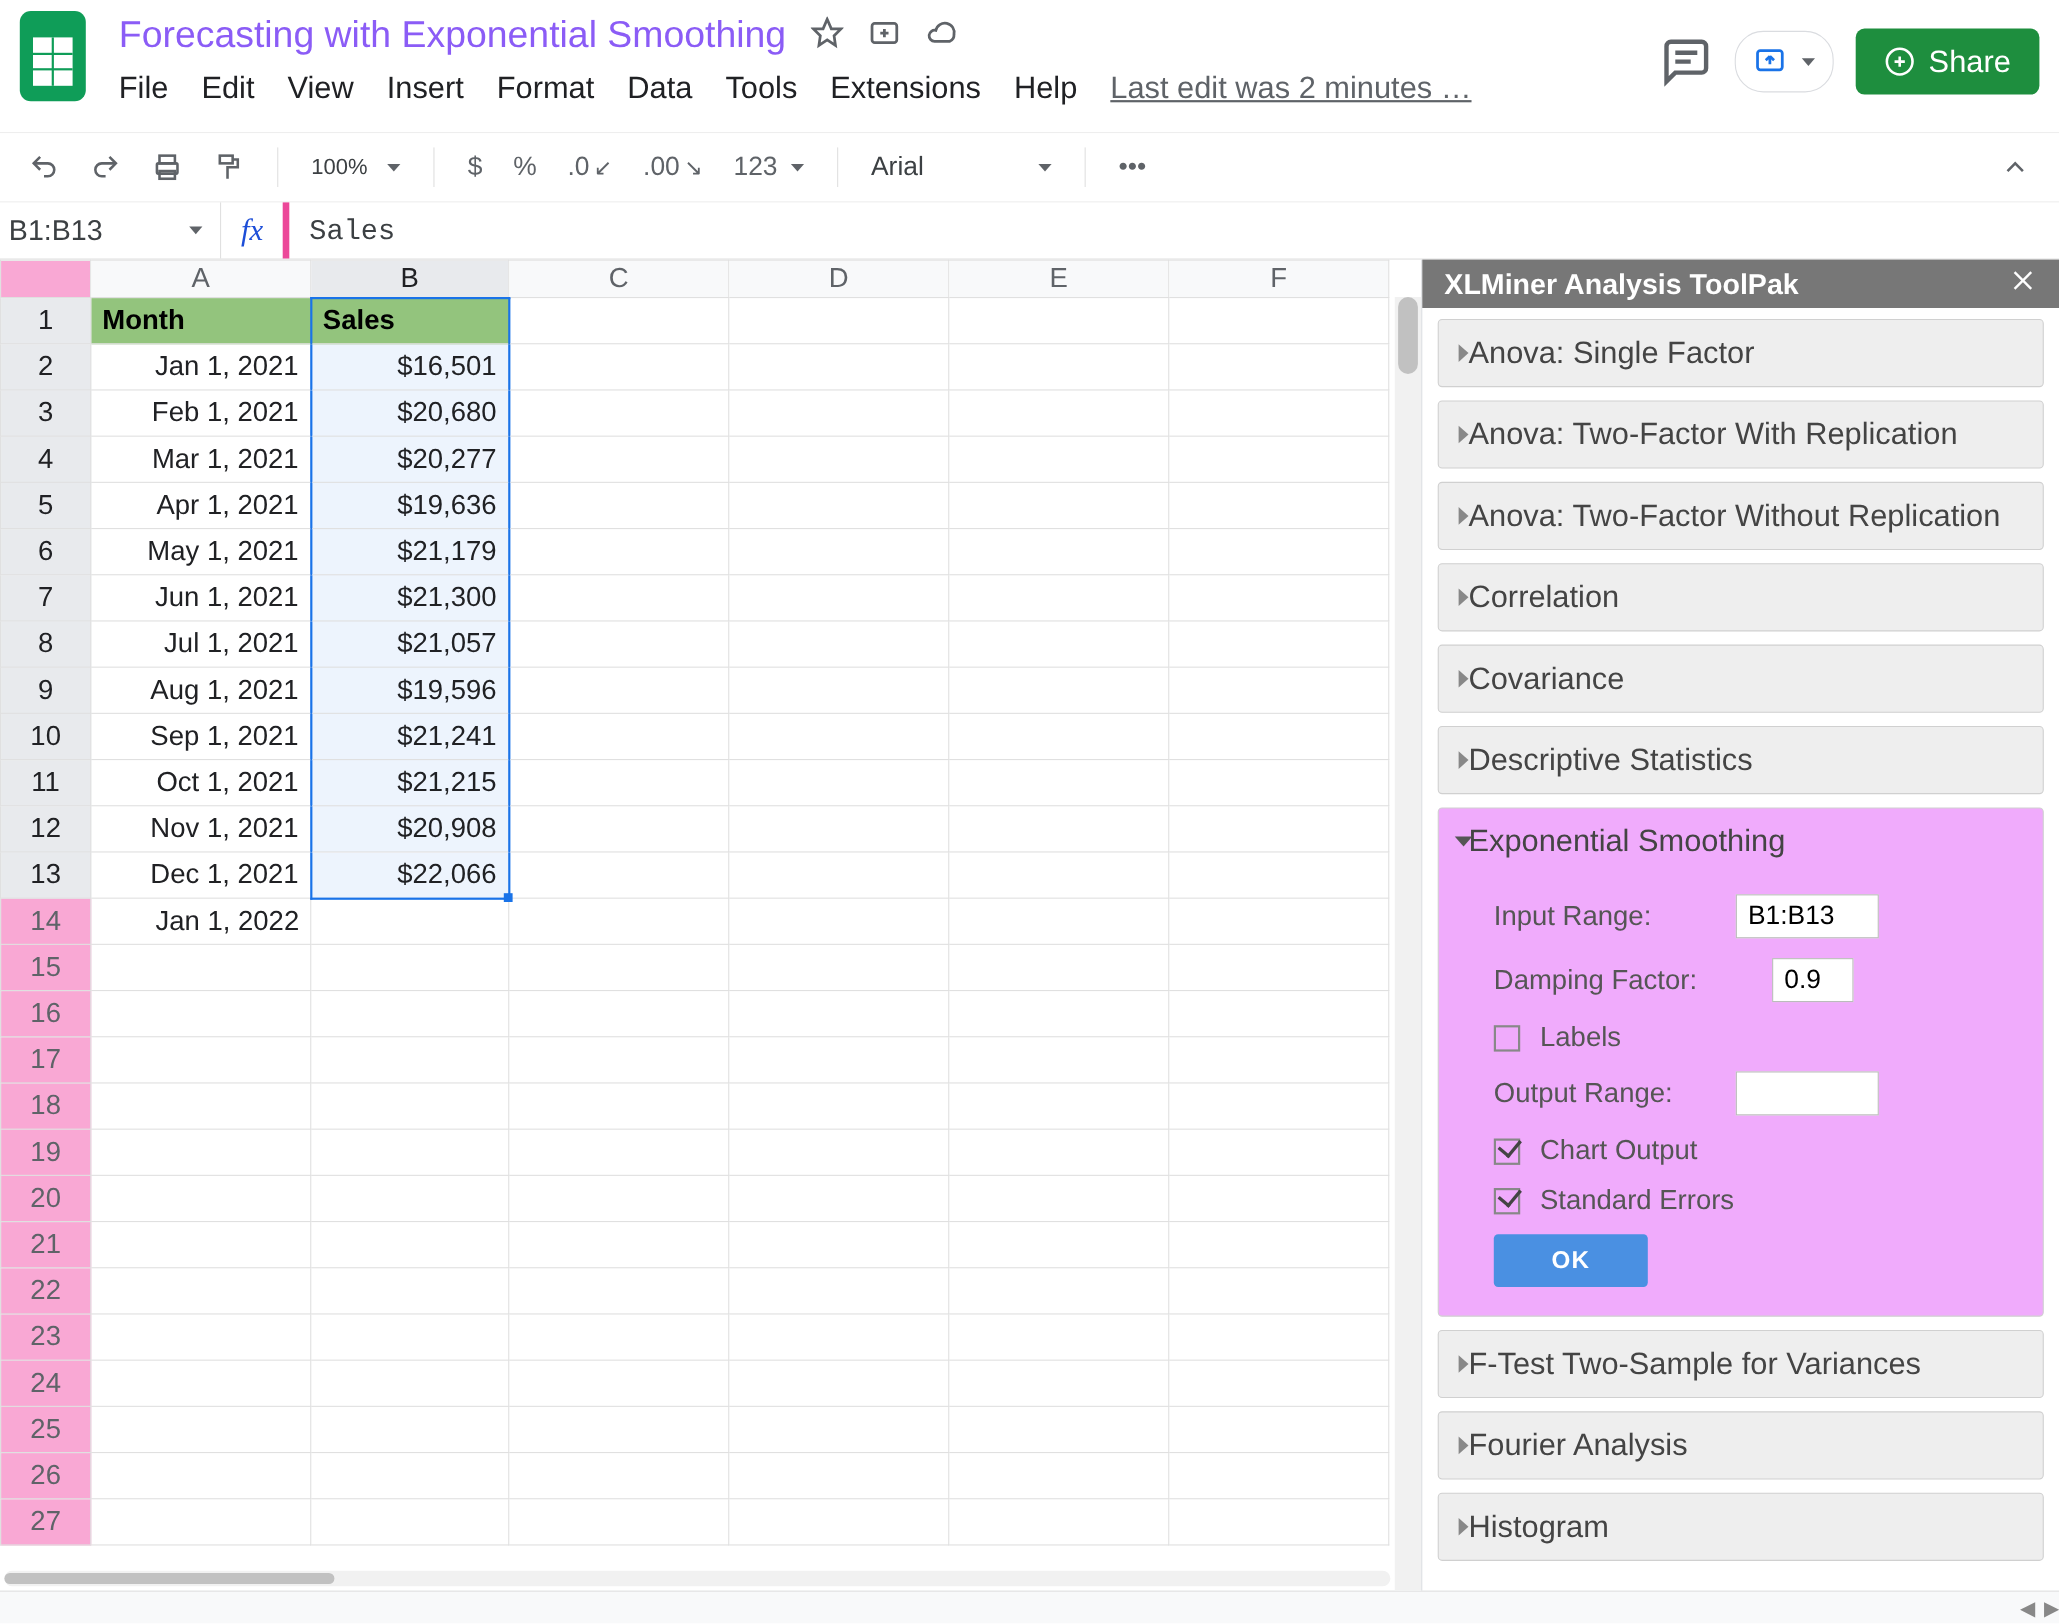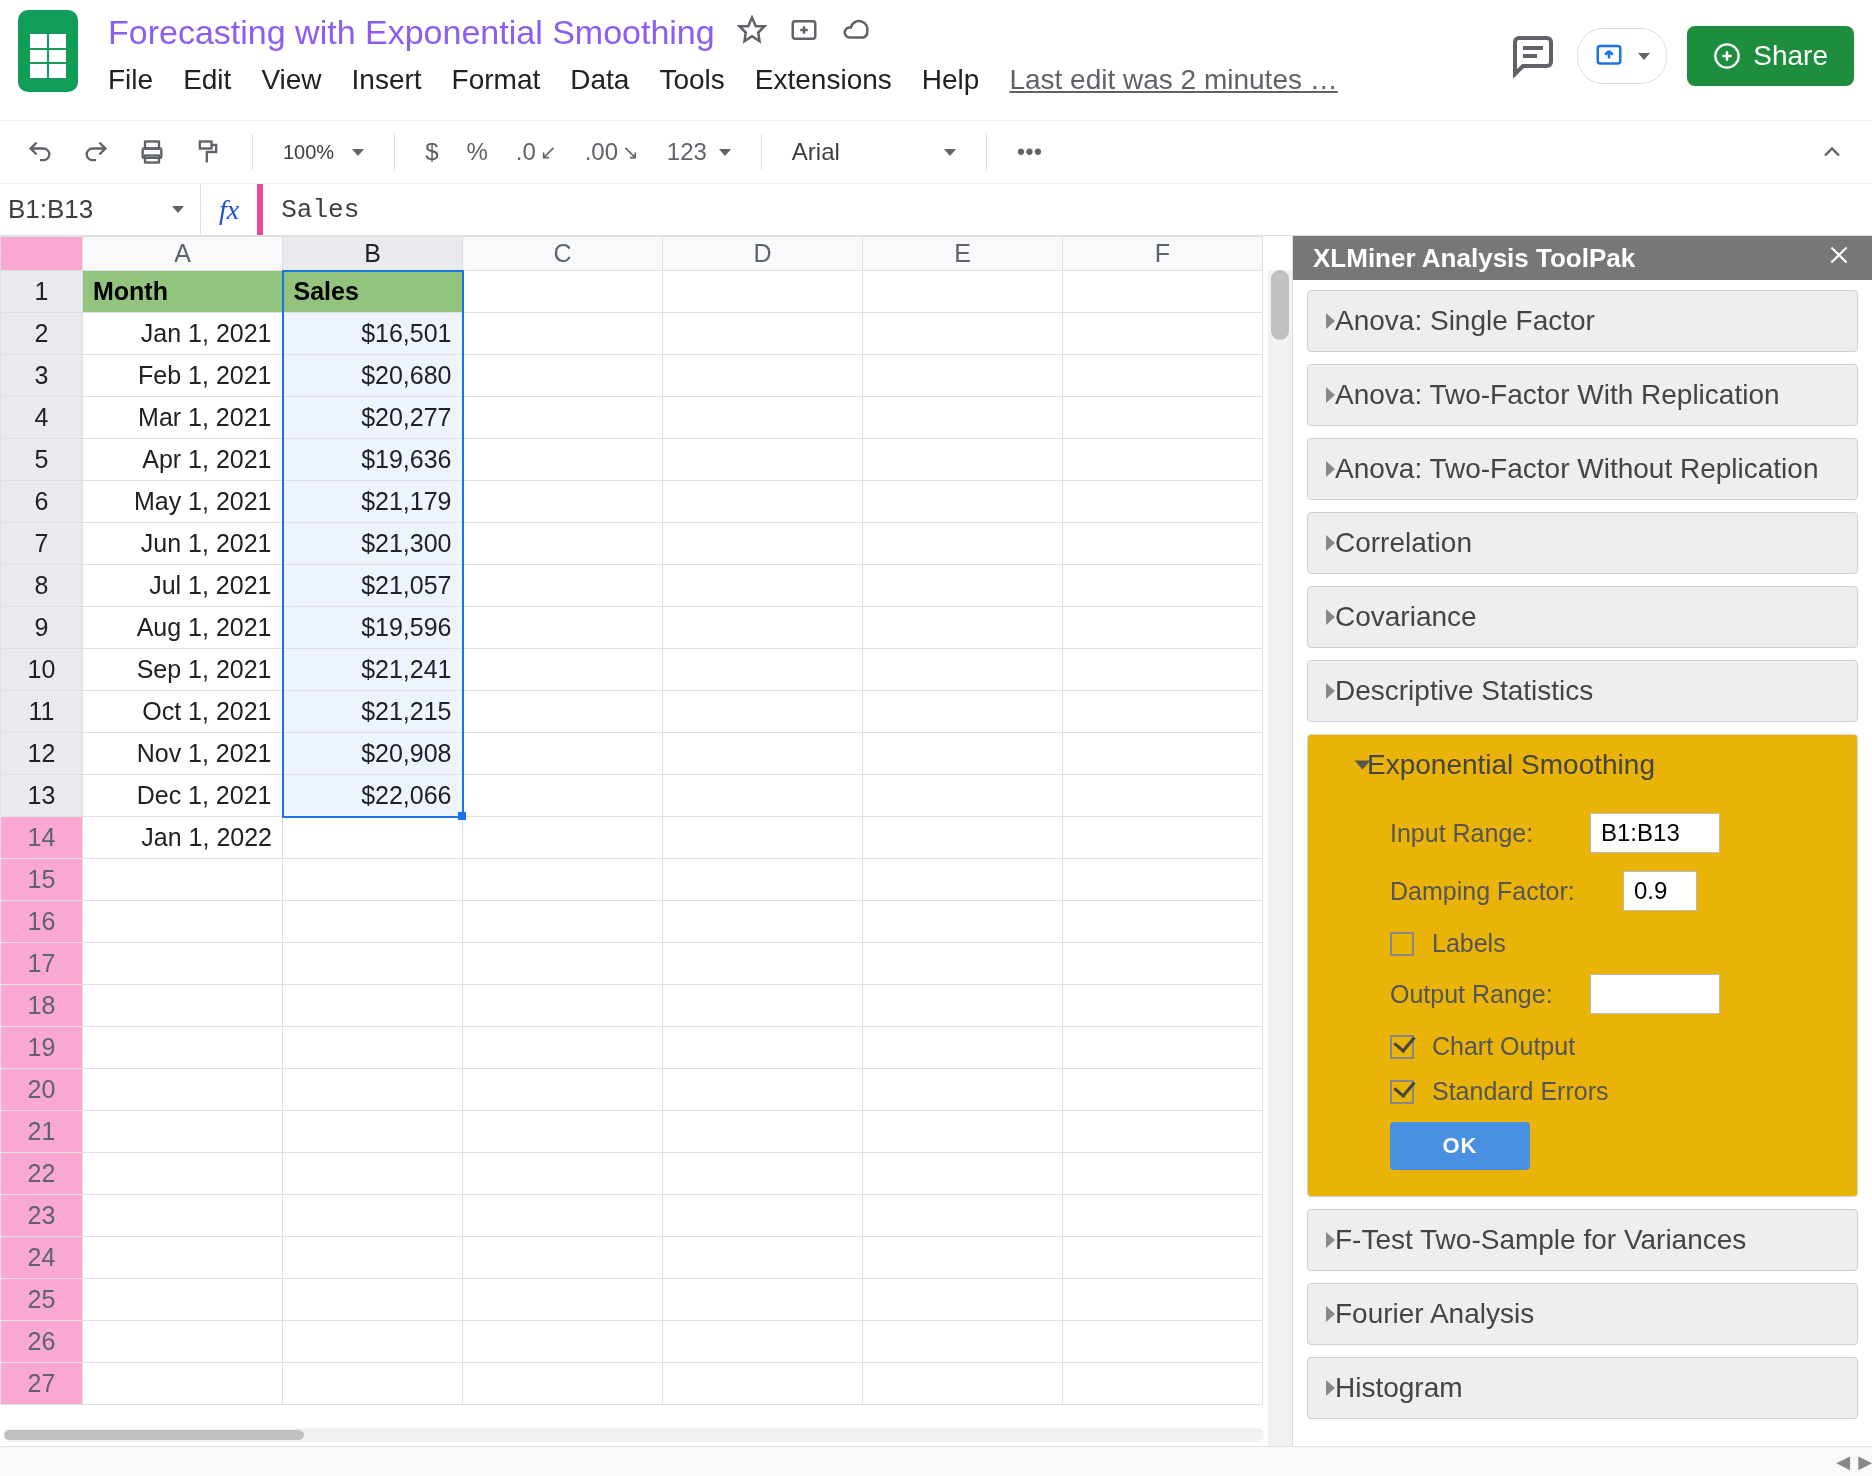--- a/index.html
+++ b/index.html
@@ -73,23 +73,23 @@
   .hscroll::after{content:"";position:absolute;left:0;width:300px;top:2px;bottom:2px;background:#c1c1c1;border-radius:8px;}
 
   
   .panel-header { background:#777; color:#fff; height:44px; display:flex; align-items:center; padding:0 20px; font-size:26px; font-weight:700;}
   .panel-header .close{margin-left:auto;}
   .panel-body { padding:10px 14px; overflow:auto; flex:1; }
   .accordion-item { background:#eeeeee; border:1px solid #d0d0d0; border-radius:4px; margin-bottom:12px; }
   .accordion-header { display:flex; align-items:center; padding:14px 18px; font-size:28px; color:#444; }
   .acc-arrow { width:0;height:0;border-top:8px solid transparent;border-bottom:8px solid transparent;border-left:9px solid #888; flex:none;}
   .acc-arrow.open{transform:rotate(90deg); border-left-color:#555;}
-  .accordion-open { background:#eab308;padding-left:32px; }
+  .accordion-open { background:#f0abfc; }
   .accordion-content { padding: 18px 30px 26px 50px; font-size:25px; color:#555; }
-  .form-row { display:flex; align-items:center; gap:0; margin-bottom:18px; }
+  .form-row { display:flex; align-items:center; gap:20px; margin-bottom:18px; }
   .form-row label{min-width:200px;}
   .form-row input[type=text]{ border:1px solid #bbb; height:40px; font-size:24px; padding:0 10px; width:120px;}
   .form-row.wide input[type=text]{width:130px;}
   .chk-row{display:flex;align-items:center;gap:18px;margin-bottom:16px;}
   .chk{width:24px;height:24px;border:2px solid #888;display:inline-block;position:relative;}
   .chk.checked::after{content:"";position:absolute;left:3px;top:-2px;width:16px;height:10px;border-left:3px solid #444;border-bottom:3px solid #444;transform:rotate(-50deg);}
   .ok-btn{background:#4a90e2;color:#fff;border:none;border-radius:4px;height:48px;width:140px;font-size:22px;font-weight:700;letter-spacing:1px;}
 
   .nav-arrows{margin-left:auto;display:flex;gap:8px;font-size:18px;color:#888;}
 </style>

